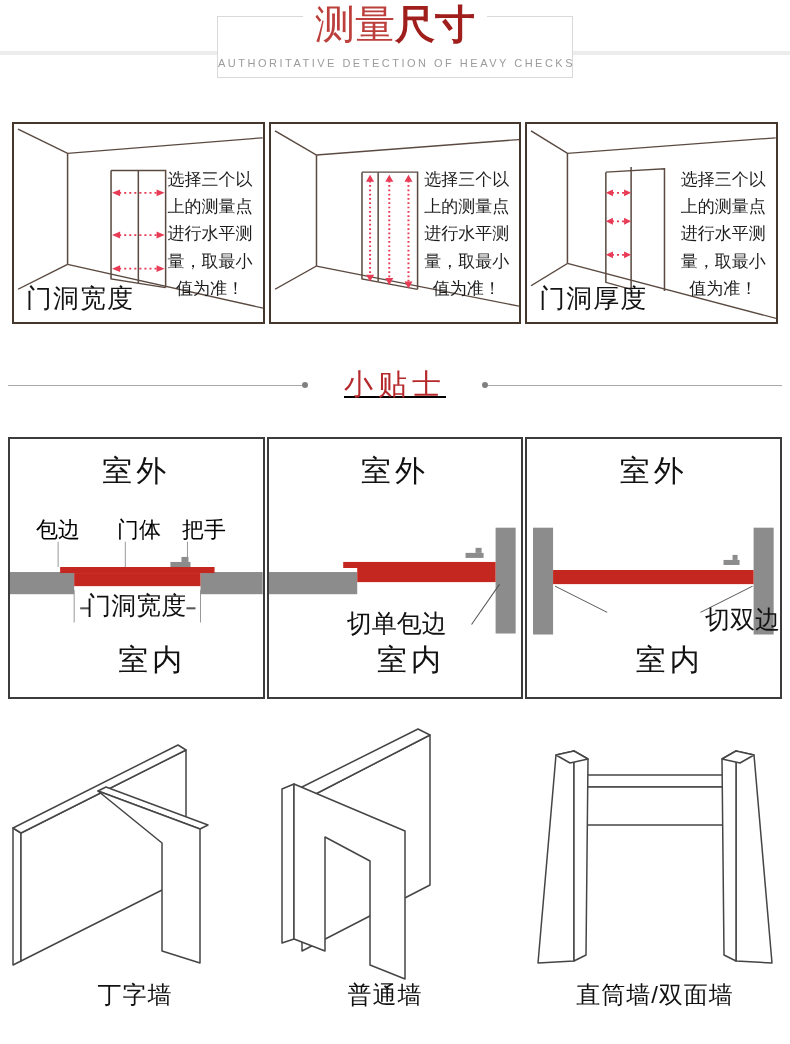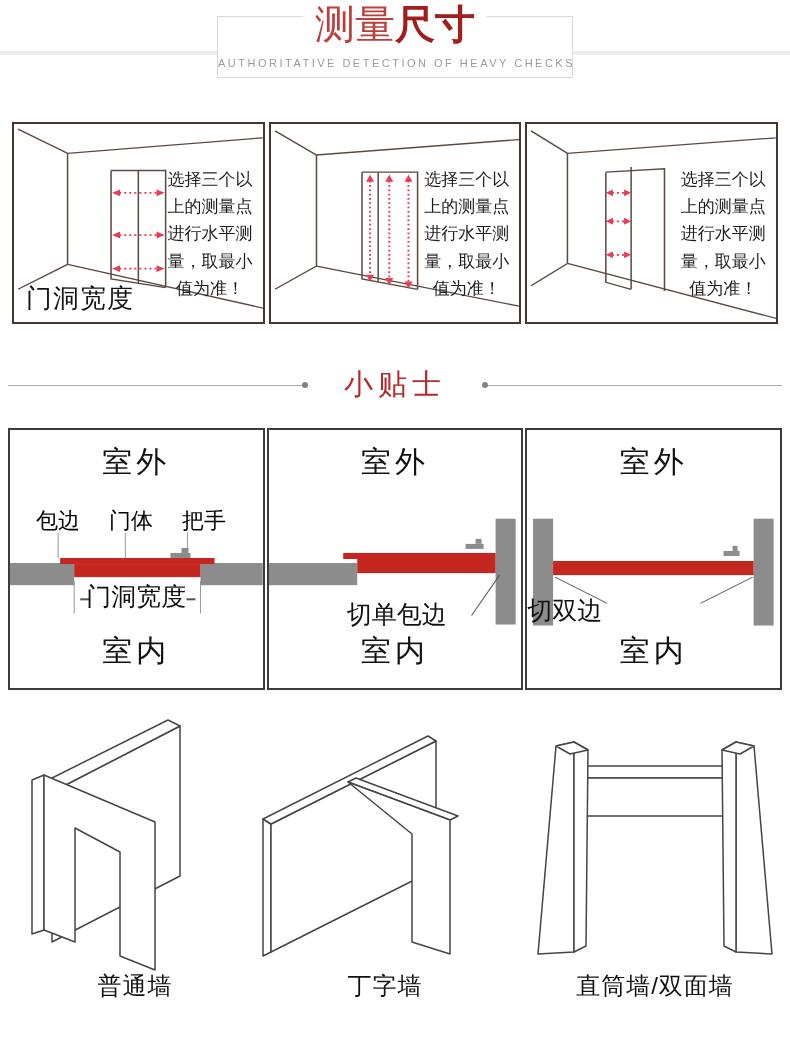--- a/index.html
+++ b/index.html
@@ -20,32 +20,32 @@
 
   
   .measure-row { display:flex; gap:4px; padding:16px 12px; margin-top:6px; height:234px;text-align:center; }
   .m-panel { flex:1; border:2px solid #46372c; position:relative; background:#fff; }
   .m-panel svg.room { position:absolute; inset:0; width:100%; height:100%; }
   .instr { position:absolute; left:150px; top:42px; width:92px; font-size:17px; line-height:1.6;
            color:#1c1c1c; word-break:break-all; }
   .m-label { position:absolute; left:12px; bottom:6px; font-size:26px; color:#141414; letter-spacing:1px; }
 
   
-  .divider { display:flex; align-items:center; height:58px; padding:0 8px; margin-top:16px; }
+  .divider { display:flex; align-items:center; height:58px; padding:0 8px; margin-top:16px;text-decoration:underline; }
   .dline { flex:1; height:1px; background:#a9a9a9; }
   .ddot  { width:6px; height:6px; border-radius:50%; background:#808080; flex:0 0 auto; }
   .dtitle { margin:0 36px; font-size:29px; color:#b5292c; letter-spacing:5px; }
 
   
-  .tips-row { display:flex; gap:2px; padding:0 8px; margin-top:14px; height:262px;font-family:Liberation Serif, serif; }
+  .tips-row { display:flex; gap:2px; padding:0 8px; margin-top:23px; height:262px;font-family:Liberation Serif, serif; }
   .t-panel { flex:1; border:2px solid #3c3c3c; position:relative; background:#fff; }
   .t-panel svg.tart { position:absolute; inset:0; width:100%; height:100%; }
   .t-outdoor { position:absolute; top:12px; left:0; width:100%; text-align:center;
                font-size:30px; color:#111; letter-spacing:4px; }
-  .t-indoor  { position:absolute; bottom:16px; left:0; width:100%; text-align:center;
+  .t-indoor  { position:absolute; bottom:16px; left:16px; width:100%; text-align:center;
                font-size:30px; color:#111; letter-spacing:4px; }
   .part-label { position:absolute; top:76px; font-size:22px; color:#000000; }
   .dim-label { position:absolute; top:150px; left:0; width:100%; text-align:center;
                font-size:25px; color:#111; }
   .callout { position:absolute; font-size:25px; color:#111;text-align:center; }
 
   
   .walls-row { display:flex; padding:0 10px; margin-top:14px; height:316px; }
   .wall-fig { flex:1; position:relative; text-align:center; }
   .wall-fig.wide { flex:1.15; }
@@ -144,20 +144,21 @@
         <g fill="#e83b55" stroke="none">
           <polygon points="78,80 85,76 85,84"></polygon>
             <polygon points="103,80 96,76 96,84"></polygon>
           <polygon points="78,113 85,109 85,117"></polygon>
             <polygon points="103,113 96,109 96,117"></polygon>
           <polygon points="78,152 85,148 85,156"></polygon>
             <polygon points="103,152 96,148 96,156"></polygon>
         </g>
       </svg>
       <div class="instr">选择三个以上的测量点进行水平测量，取最小值为准！</div>
+      <div class="m-label">门洞厚度</div>
     </div>
   </div>
 
   <div class="divider">
     <div class="dline"></div>
     <div class="ddot"></div>
     <div class="dtitle">小贴士</div>
     <div class="ddot"></div>
     <div class="dline"></div>
   </div>
@@ -177,21 +178,21 @@
         <rect x="190" y="132" width="62" height="22" fill="#8c8c8c"></rect>
         <rect x="50" y="127" width="154" height="6" fill="#c4271f"></rect>
         <rect x="64" y="133" width="126" height="13" fill="#c4271f"></rect>
         <rect x="160" y="122" width="20" height="5" fill="#8c8c8c"></rect>
         <rect x="171" y="117" width="7" height="5" fill="#8c8c8c"></rect>
         <rect x="70" y="167" width="9" height="2" fill="#555"></rect>
         <rect x="176" y="167" width="9" height="2" fill="#555"></rect>
       </svg>
       <div class="t-outdoor">室外</div>
       <div class="part-label" style="left:26px">包边</div>
-      <div class="part-label" style="left:99px">门体</div>
+      <div class="part-label" style="left:107px">门体</div>
       <div class="part-label" style="left:172px">把手</div>
       <div class="dim-label">门洞宽度</div>
       <div class="t-indoor">室内</div>
     </div>
 
     <div class="t-panel">
       <svg class="tart" viewBox="0 0 252 256" preserveAspectRatio="none">
         <rect x="0" y="132" width="88" height="22" fill="#8c8c8c"></rect>
         <rect x="226" y="88" width="20" height="105" fill="#8c8c8c"></rect>
         <rect x="74" y="122" width="152" height="6" fill="#c4271f"></rect>
@@ -211,50 +212,50 @@
         <rect x="226" y="88" width="20" height="106" fill="#8c8c8c"></rect>
         <rect x="26" y="130" width="200" height="14" fill="#c4271f"></rect>
         <rect x="196" y="120" width="16" height="5" fill="#8c8c8c"></rect>
         <rect x="205" y="115" width="5" height="5" fill="#8c8c8c"></rect>
         <g stroke="#555" stroke-width="1">
           <line x1="80" y1="172" x2="28" y2="146"></line>
           <line x1="173" y1="172" x2="225" y2="146"></line>
         </g>
       </svg>
       <div class="t-outdoor">室外</div>
-      <div class="callout" style="left:0; top:164px; width:100%; text-align:left">切双边</div>
+      <div class="callout" style="left:0; top:164px; width:100%; text-align:right">切双边</div>
       <div class="t-indoor">室内</div>
     </div>
   </div>
 
   <div class="walls-row">
-
-    <div class="wall-fig">
-      <svg width="250" height="285" viewBox="0 0 250 285">
-        <g stroke="#454545" stroke-width="1.5" fill="#fff" stroke-linejoin="round">
-          <polygon points="42,88 170,22 170,172 42,238"></polygon>
-          <polygon points="30,80 158,16 170,22 42,88"></polygon>
-          <polygon points="22,76 34,71 34,226 22,230"></polygon>
-          <path d="M34,71 L145,118 L145,266 L110,252 L110,148 L65,124 L65,238 L34,226 Z"></path>
-        </g>
-      </svg>
-      <div class="wall-label">普通墙</div>
-    </div>
 
     <div class="wall-fig">
       <svg width="250" height="285" viewBox="0 0 250 285">
         <g stroke="#454545" stroke-width="1.5" fill="#fff" stroke-linejoin="round">
           <polygon points="3,115 11,120 11,248 3,252"></polygon>
           <polygon points="11,120 176,37 176,165 11,248"></polygon>
           <polygon points="3,115 168,32 176,37 11,120"></polygon>
           <polygon points="88,78 96,74 198,112 190,116"></polygon>
           <path d="M88,78 L190,116 L190,250 L152,238 L152,130 Z"></path>
         </g>
       </svg>
       <div class="wall-label">丁字墙</div>
+    </div>
+
+    <div class="wall-fig">
+      <svg width="250" height="285" viewBox="0 0 250 285">
+        <g stroke="#454545" stroke-width="1.5" fill="#fff" stroke-linejoin="round">
+          <polygon points="42,88 170,22 170,172 42,238"></polygon>
+          <polygon points="30,80 158,16 170,22 42,88"></polygon>
+          <polygon points="22,76 34,71 34,226 22,230"></polygon>
+          <path d="M34,71 L145,118 L145,266 L110,252 L110,148 L65,124 L65,238 L34,226 Z"></path>
+        </g>
+      </svg>
+      <div class="wall-label">普通墙</div>
     </div>
 
     <div class="wall-fig wide">
       <svg width="290" height="285" viewBox="0 0 290 285">
         <g stroke="#454545" stroke-width="1.5" fill="#fff" stroke-linejoin="round">
           <polygon points="66,62 224,62 224,74 66,74"></polygon>
           <polygon points="66,74 224,74 224,112 66,112"></polygon>
           <polygon points="28,250 46,42 64,38 64,248"></polygon>
           <polygon points="64,38 78,46 76,242 64,248"></polygon>
           <polygon points="46,42 64,38 78,46 60,50"></polygon>

